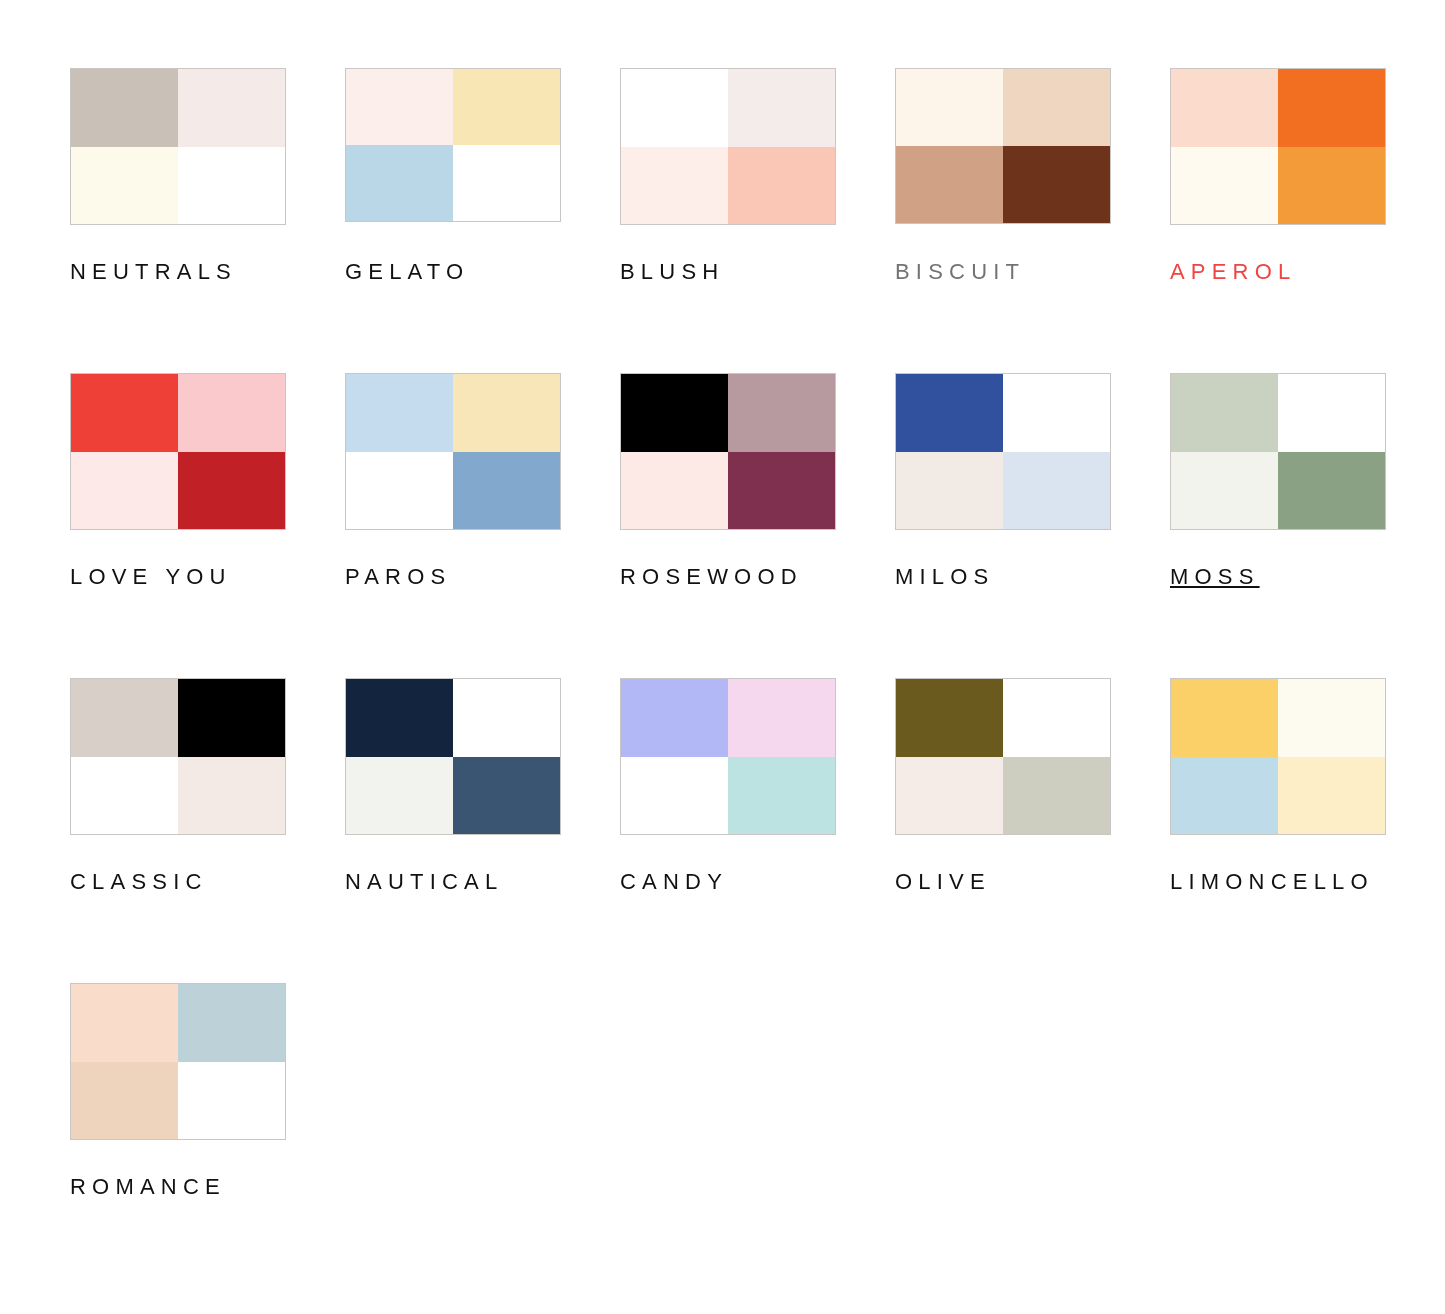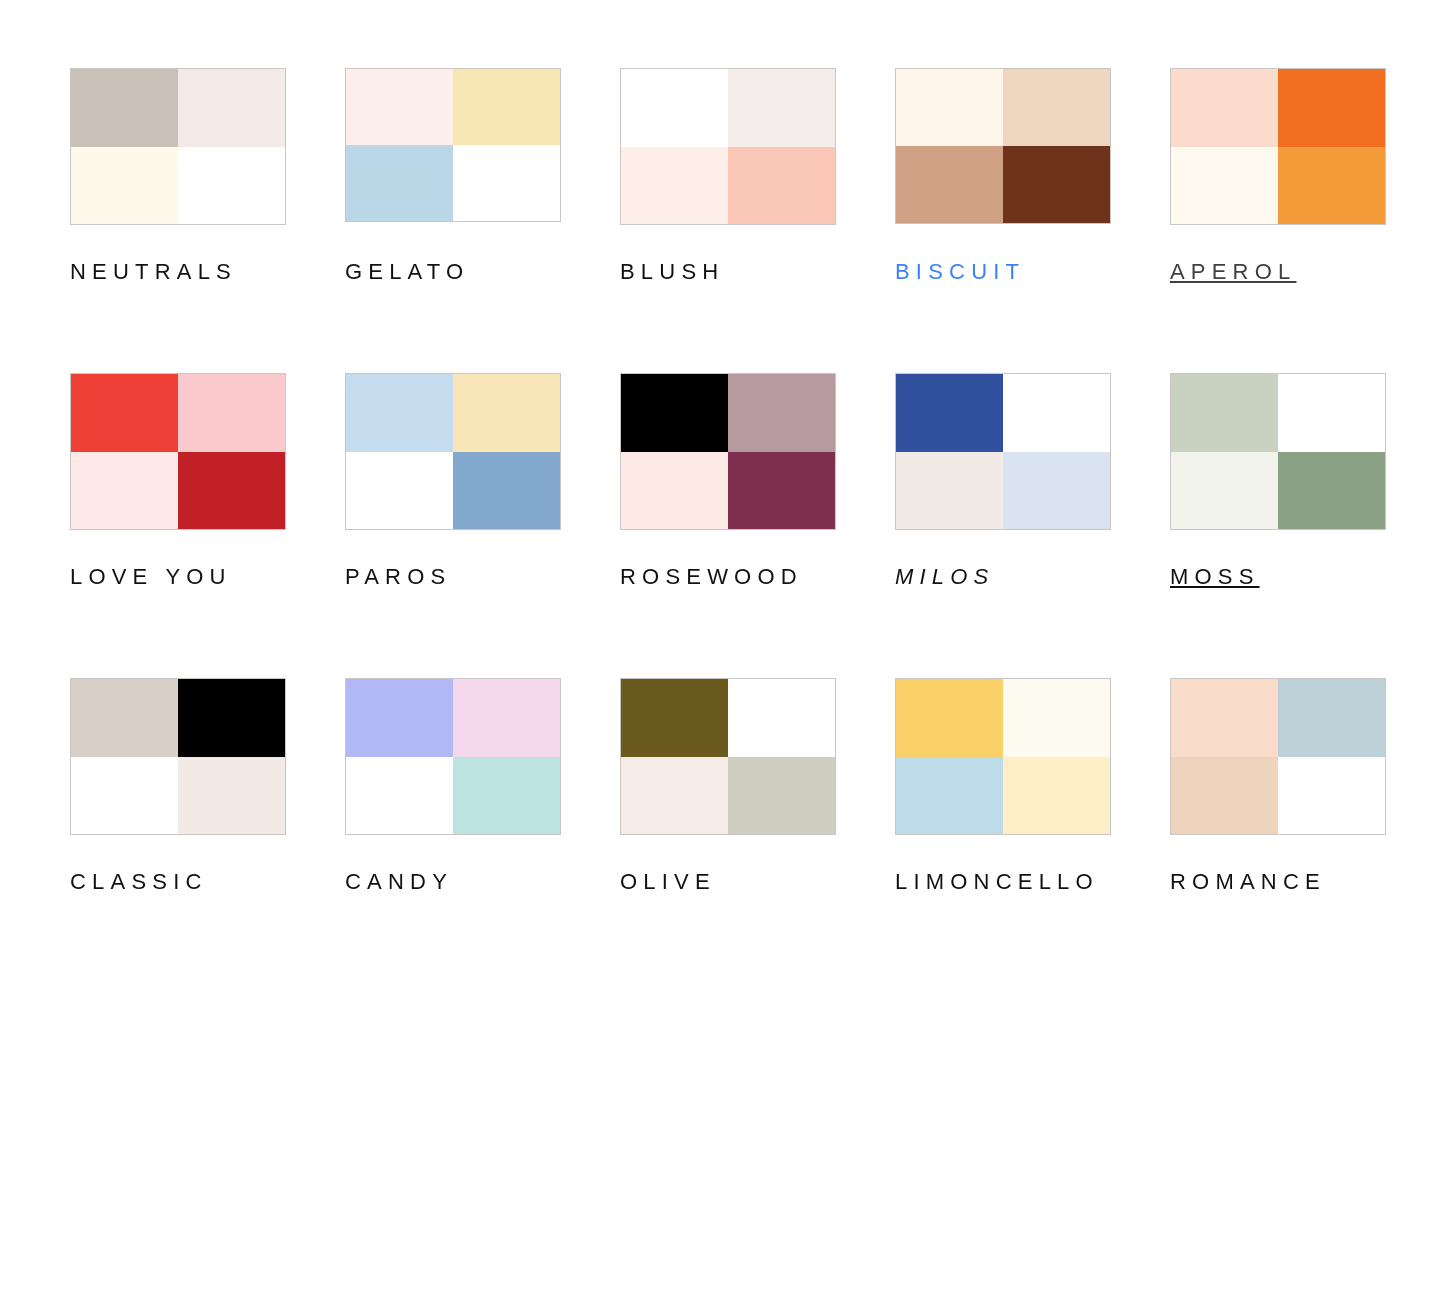--- a/index.html
+++ b/index.html
@@ -97,30 +97,30 @@
       </div>
       <div class="palette-label" style="color: rgb(17, 17, 17);">BLUSH</div>
     </div>
     <div class="palette-card">
       <div class="swatch-block" style="border-color: rgb(201, 198, 195);">
         <div class="swatch-cell" style="background: rgb(253, 245, 234);"></div>
         <div class="swatch-cell" style="background: rgb(239, 214, 192);"></div>
         <div class="swatch-cell" style="background: rgb(208, 161, 132);"></div>
         <div class="swatch-cell" style="background: rgb(109, 51, 27);"></div>
       </div>
-      <div class="palette-label" style="color: #3b82f6; margin-top: 37px;">BISCUIT</div>
+      <div class="palette-label" style="color: #737373; margin-top: 37px;">BISCUIT</div>
     </div>
     <div class="palette-card">
       <div class="swatch-block" style="border-color: rgb(201, 198, 195);">
         <div class="swatch-cell" style="background: rgb(251, 219, 203);"></div>
         <div class="swatch-cell" style="background: rgb(242, 111, 33);"></div>
         <div class="swatch-cell" style="background: rgb(254, 250, 239);"></div>
         <div class="swatch-cell" style="background: rgb(242, 155, 56);"></div>
       </div>
-      <div class="palette-label" style="color: #404040; text-decoration: underline;">APEROL</div>
+      <div class="palette-label" style="color: #ef4444;">APEROL</div>
     </div>
     <div class="palette-card">
       <div class="swatch-block" style="border-color: rgb(201, 198, 195);">
         <div class="swatch-cell" style="background: rgb(238, 64, 54);"></div>
         <div class="swatch-cell" style="background: rgb(250, 201, 204);"></div>
         <div class="swatch-cell" style="background: rgb(253, 234, 232);"></div>
         <div class="swatch-cell" style="background: rgb(192, 32, 38);"></div>
       </div>
       <div class="palette-label" style="color: rgb(17, 17, 17);">LOVE YOU</div>
     </div>
@@ -142,39 +142,48 @@
       </div>
       <div class="palette-label" style="color: rgb(17, 17, 17);">ROSEWOOD</div>
     </div>
     <div class="palette-card">
       <div class="swatch-block" style="border-color: rgb(201, 198, 195);">
         <div class="swatch-cell" style="background: rgb(49, 80, 158);"></div>
         <div class="swatch-cell" style="background: rgb(255, 255, 255);"></div>
         <div class="swatch-cell" style="background: rgb(242, 234, 228);"></div>
         <div class="swatch-cell" style="background: rgb(217, 228, 240);"></div>
       </div>
-      <div class="palette-label" style="color: rgb(17, 17, 17); font-style: italic;">MILOS</div>
+      <div class="palette-label" style="color: rgb(17, 17, 17);">MILOS</div>
     </div>
     <div class="palette-card">
       <div class="swatch-block" style="border-color: rgb(201, 198, 195);">
         <div class="swatch-cell" style="background: rgb(201, 209, 193);"></div>
         <div class="swatch-cell" style="background: rgb(255, 255, 255);"></div>
         <div class="swatch-cell" style="background: rgb(241, 243, 236);"></div>
         <div class="swatch-cell" style="background: rgb(139, 161, 131);"></div>
       </div>
       <div class="palette-label" style="color: rgb(17, 17, 17); text-decoration: underline;">MOSS</div>
     </div>
     <div class="palette-card">
       <div class="swatch-block" style="border-color: rgb(201, 198, 195);">
         <div class="swatch-cell" style="background: rgb(216, 208, 200);"></div>
         <div class="swatch-cell" style="background: rgb(0, 0, 0);"></div>
         <div class="swatch-cell" style="background: rgb(255, 255, 255);"></div>
         <div class="swatch-cell" style="background: rgb(243, 234, 230);"></div>
       </div>
       <div class="palette-label" style="color: rgb(17, 17, 17);">CLASSIC</div>
+    </div>
+    <div class="palette-card">
+      <div class="swatch-block" style="border-color: rgb(201, 198, 195);">
+        <div class="swatch-cell" style="background: rgb(19, 36, 63);"></div>
+        <div class="swatch-cell" style="background: rgb(255, 255, 255);"></div>
+        <div class="swatch-cell" style="background: rgb(242, 242, 239);"></div>
+        <div class="swatch-cell" style="background: rgb(58, 85, 114);"></div>
+      </div>
+      <div class="palette-label" style="color: rgb(17, 17, 17);">NAUTICAL</div>
     </div>
     <div class="palette-card">
       <div class="swatch-block" style="border-color: rgb(201, 198, 195);">
         <div class="swatch-cell" style="background: rgb(178, 184, 246);"></div>
         <div class="swatch-cell" style="background: rgb(245, 215, 238);"></div>
         <div class="swatch-cell" style="background: rgb(255, 255, 255);"></div>
         <div class="swatch-cell" style="background: rgb(188, 226, 226);"></div>
       </div>
       <div class="palette-label" style="color: rgb(17, 17, 17);">CANDY</div>
     </div>

